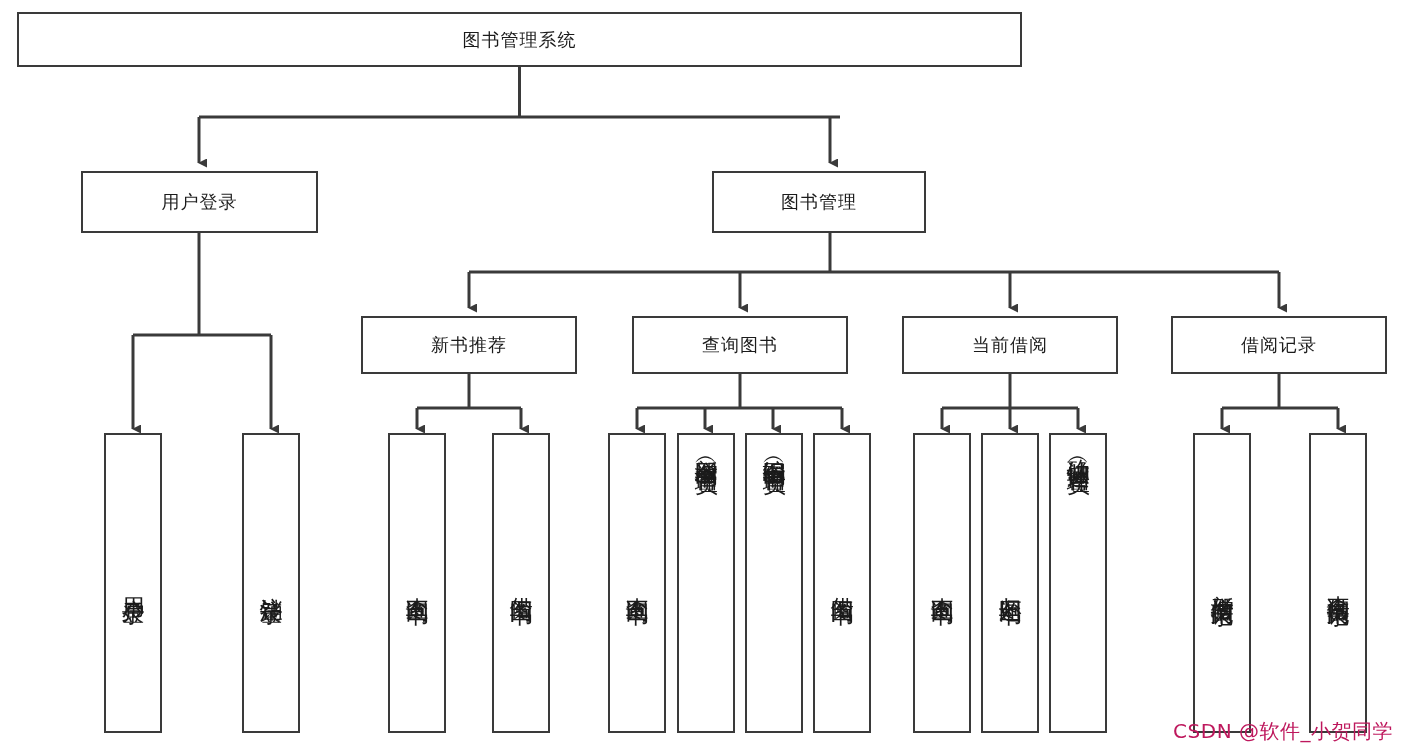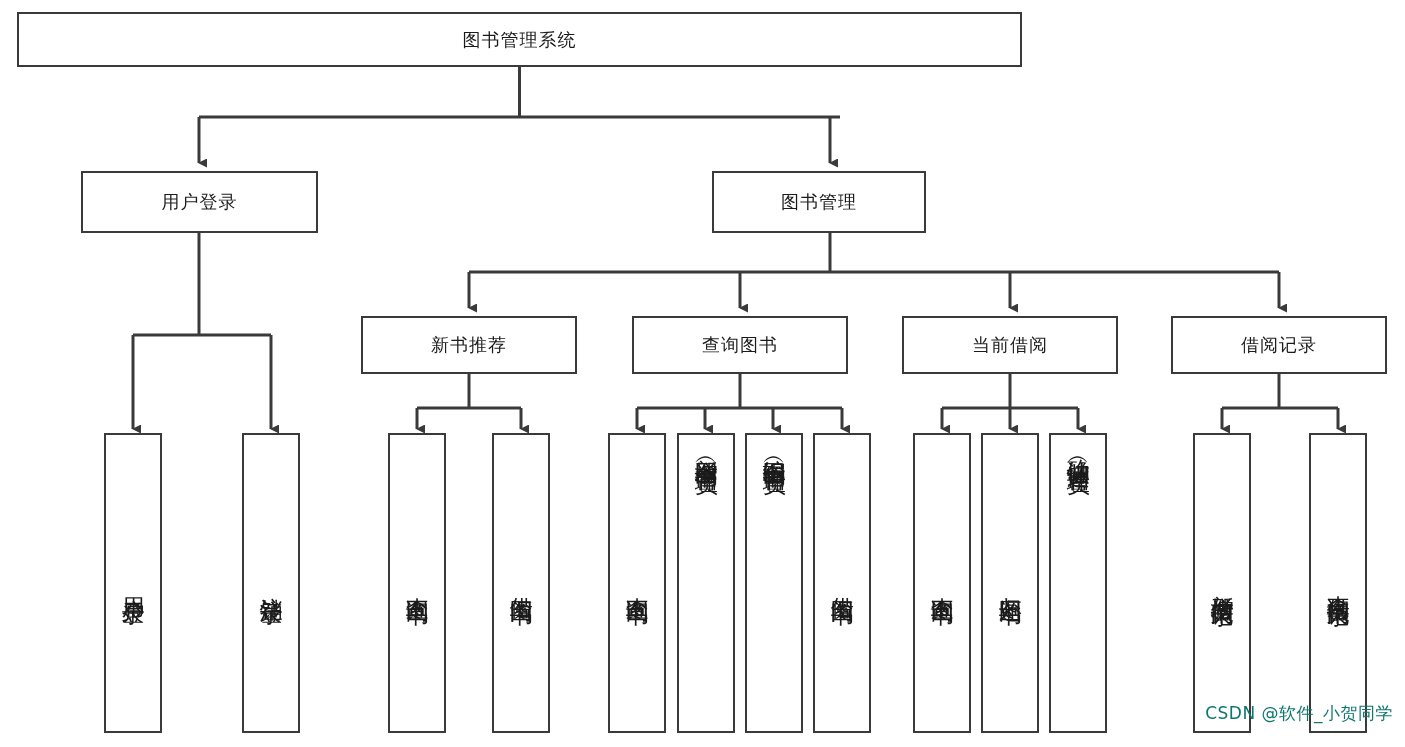--- a/index.html
+++ b/index.html
@@ -58,23 +58,23 @@
     line-height: 1.28;
     color: #1b1b1b;
     writing-mode: vertical-rl;
     text-orientation: upright;
     letter-spacing: 2px;
     white-space: nowrap;
   }
   #watermark {
     position: absolute;
     right: 12px;
-    bottom: 22px;
-    font-size: 17px;
-    color: #0f766e;
+    bottom: 2px;
+    font-size: 20px;
+    color: #be185d;
     letter-spacing: 0.5px;
     z-index: 5;
     white-space: nowrap;
   }
 </style>
 </head>
 <body>
 
 <div id="diagram-root">
 

